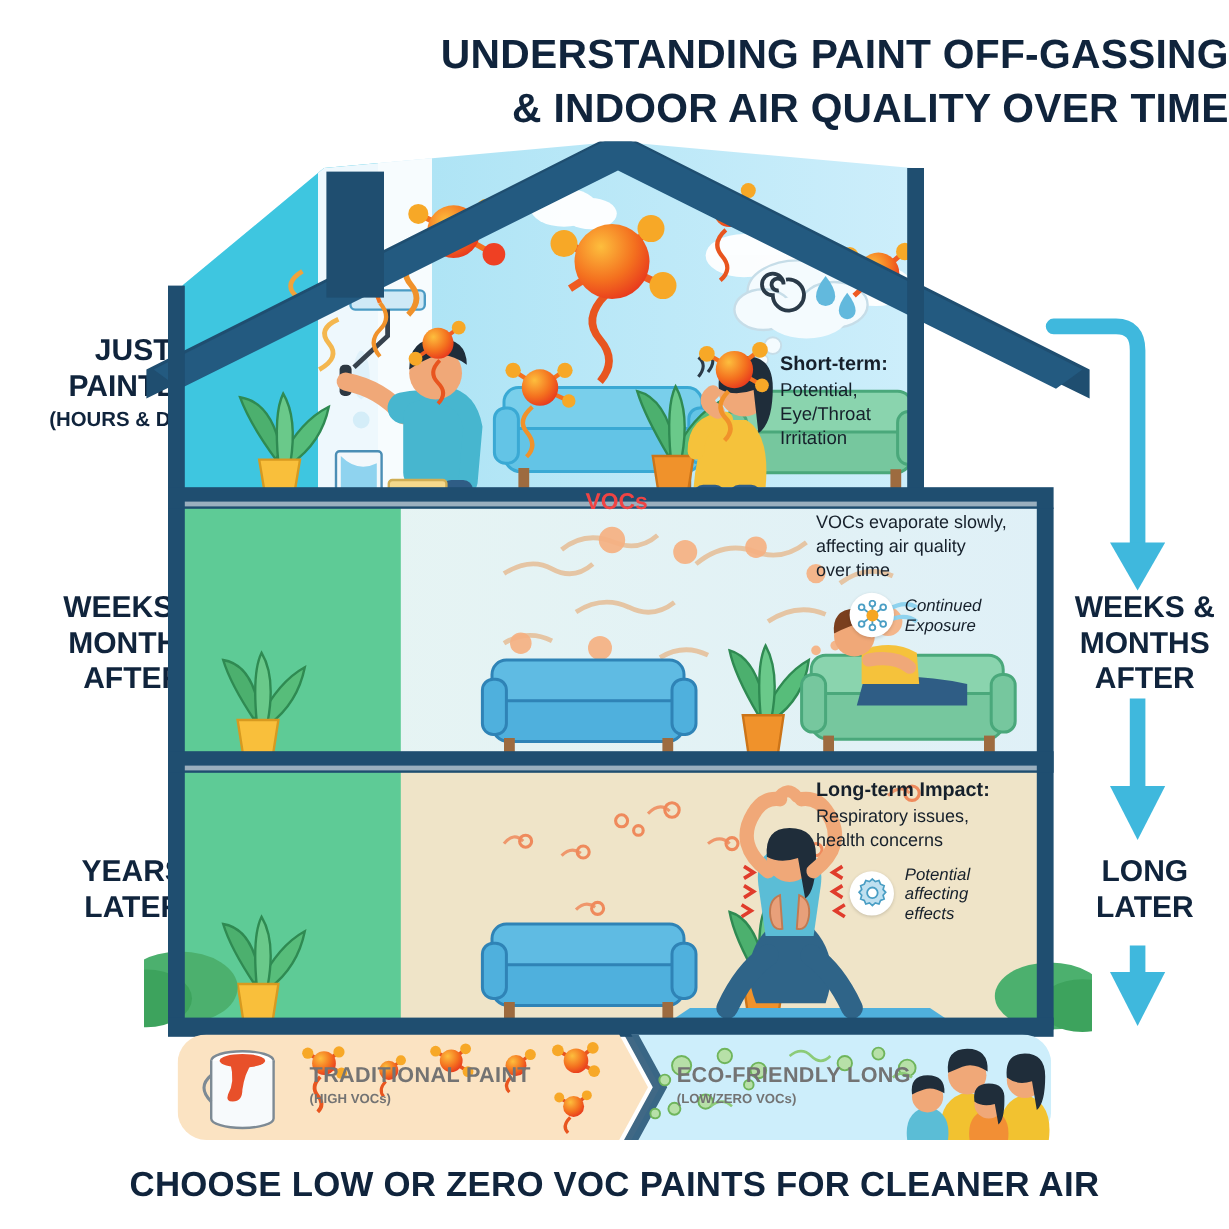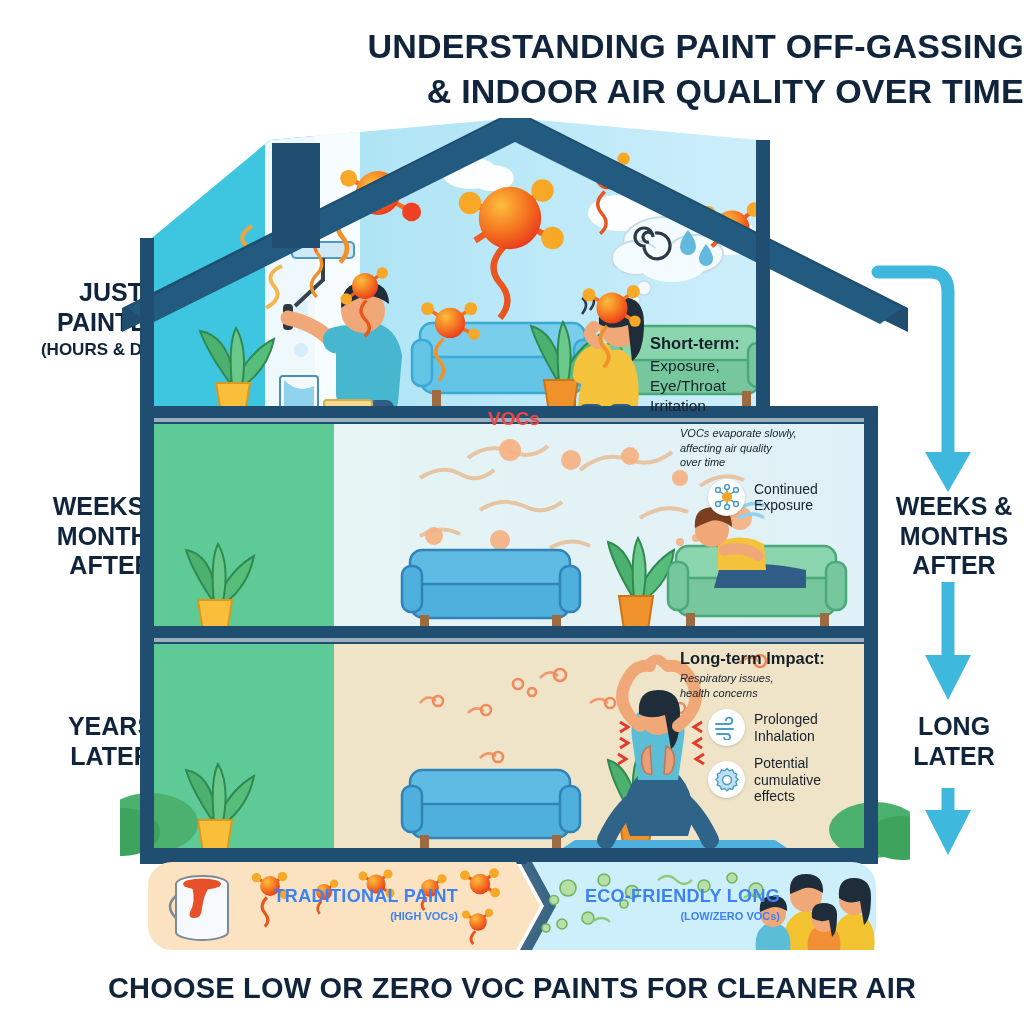--- a/index.html
+++ b/index.html
@@ -34,41 +34,41 @@
   .side-label .small{display:block;font-size:17px;font-weight:bold;margin-top:3px;}
 
   
   .house{position:absolute;left:120px;top:118px;width:790px;height:745px;}
   .svg-abs{position:absolute;left:0;top:0;}
 
   
   .floor-text{position:absolute;color:#16202b;}
   .ft-head{font-size:16.5px;font-weight:bold;line-height:1.28;margin:0 0 2px 0;}
   .ft-body{font-size:15.5px;line-height:1.30;margin:0;}
-  .ft-body2{font-size:11px;line-height:1.32;margin:0;font-style:italic;}
+  .ft-body2{font-size:15px;line-height:1.32;margin:0;}
 
   .bullet-row{display:flex;align-items:center;gap:9px;margin-top:9px;}
   .bullet-icon{
     width:37px;height:37px;border-radius:50%;background:#ffffff;
     box-shadow:0 1px 3px rgba(0,0,0,.17);
     display:flex;align-items:center;justify-content:center;flex:0 0 auto;
   }
-  .bullet-label{font-size:14px;line-height:1.18;color:#16202b;}
+  .bullet-label{font-size:14px;line-height:1.18;color:#16202b;font-style:italic;}
 
   
   .vocs-word{
     position:absolute;font-size:19px;font-weight:bold;color:#ef4444;
   }
 
   
   .compare{
     position:absolute;left:148px;top:862px;width:728px;height:86px;
   }
   .cmp-label{
-    position:absolute;text-align:right;color:#3b82f6;font-weight:bold;
+    position:absolute;text-align:left;color:#737373;font-weight:bold;
     line-height:1.2;
   }
   .cmp-label .l1{display:block;font-size:18px;letter-spacing:.3px;}
   .cmp-label .l2{display:block;font-size:11px;margin-top:2px;}
 
   
   .footer{
     position:absolute;left:0;top:972px;width:1024px;text-align:center;
     font-size:29px;font-weight:bold;color:#10243c;letter-spacing:.2px;
   }
@@ -498,23 +498,23 @@
         <rect x="20" y="288" width="630" height="18" fill="#1f4e70"></rect>
         <rect x="650" y="288" width="108" height="18" fill="#1f4e70"></rect>
         <rect x="20" y="508" width="738" height="18" fill="#1f4e70"></rect>
         <rect x="20" y="730" width="738" height="16" fill="#1f4e70"></rect>
 
         <rect x="34" y="300" width="710" height="4" fill="#ffffff" opacity=".55"></rect>
         <rect x="34" y="520" width="710" height="4" fill="#ffffff" opacity=".55"></rect>
       </g>
     </svg>
 
-    <div class="floor-text" style="left:530px;top:175px;width:110px;margin-top:40px;">
+    <div class="floor-text" style="left:530px;top:175px;width:110px;">
       <p class="ft-head">Short-term:</p>
-      <p class="ft-body">Exposure,</p>
+      <p class="ft-body">Potential,</p>
       <p class="ft-body">Eye/Throat</p>
       <p class="ft-body">Irritation</p>
     </div>
 
     <div class="vocs-word" style="left:368px;top:290px;">VOCs</div>
 
     <div class="floor-text" style="left:560px;top:308px;width:180px;">
       <p class="ft-body2">VOCs evaporate slowly,</p>
       <p class="ft-body2">affecting air quality</p>
       <p class="ft-body2">over time</p>
@@ -547,46 +547,31 @@
         </span>
       </div>
 
     </div>
 
     <div class="floor-text" style="left:560px;top:530px;width:180px;">
       <p class="ft-head">Long-term Impact:</p>
       <p class="ft-body2">Respiratory issues,</p>
       <p class="ft-body2">health concerns</p>
 
-      <div class="bullet-row" style="margin-left:28px;">
-        <span class="bullet-icon">
-          <svg width="26" height="24" viewBox="0 0 26 24">
-            <g fill="none" stroke="#4a9ec4" stroke-width="1.9" stroke-linecap="round">
-              <path d="M2 8 h13 a3.2 3.2 0 1 0 -3.2 -3.6"></path>
-              <path d="M2 13 h17"></path>
-              <path d="M3 18 h10 a3 3 0 1 1 -2.8 4"></path>
-            </g>
-          </svg>
-        </span>
-        <span class="bullet-label">
-          <span>Prolonged</span><br>
-          <span>Inhalation</span>
-        </span>
-      </div>
 
       <div class="bullet-row" style="margin-left:28px;">
         <span class="bullet-icon">
           <svg width="26" height="26" viewBox="0 0 26 26">
             <path d="M13 1.5 l2.4 2.2 3.1 -.9 1.3 3 3 1.3 -.9 3.1 2.2 2.4 -2.2 2.4 .9 3.1 -3 1.3 -1.3 3 -3.1 -.9 -2.4 2.2 -2.4 -2.2 -3.1 .9 -1.3 -3 -3 -1.3 .9 -3.1 -2.2 -2.4 2.2 -2.4 -.9 -3.1 3 -1.3 1.3 -3 3.1 .9 z" fill="#bfe0f0" stroke="#4a9ec4" stroke-width="1.4"></path>
             <circle cx="13" cy="13" r="4.4" fill="#ffffff" stroke="#4a9ec4" stroke-width="1.5"></circle>
           </svg>
         </span>
         <span class="bullet-label">
           <span>Potential</span><br>
-          <span>cumulative</span><br>
+          <span>affecting</span><br>
           <span>effects</span>
         </span>
       </div>
     </div>
   </div>
 
   <div class="compare">
     <svg width="728" height="88" viewBox="0 0 728 88" style="position:absolute;left:0;top:0;">
 
       <path d="M 24 0 L 368 0 L 392 44 L 368 88 L 24 88 A 24 24 0 0 1 0 64 L 0 24 A 24 24 0 0 1 24 0 Z" fill="#fbe3c2"></path>

